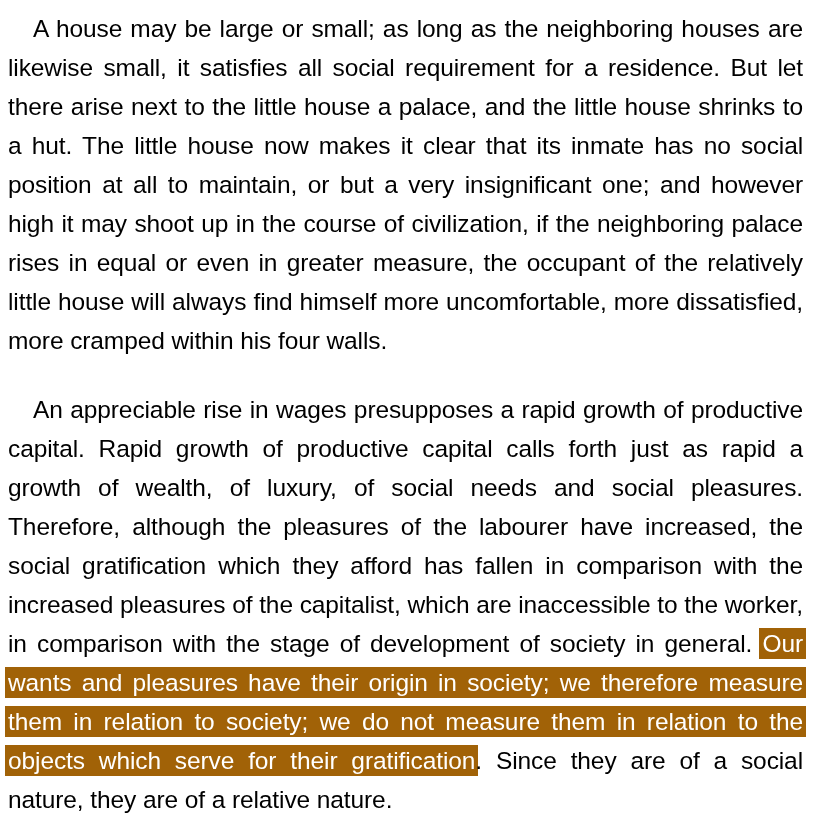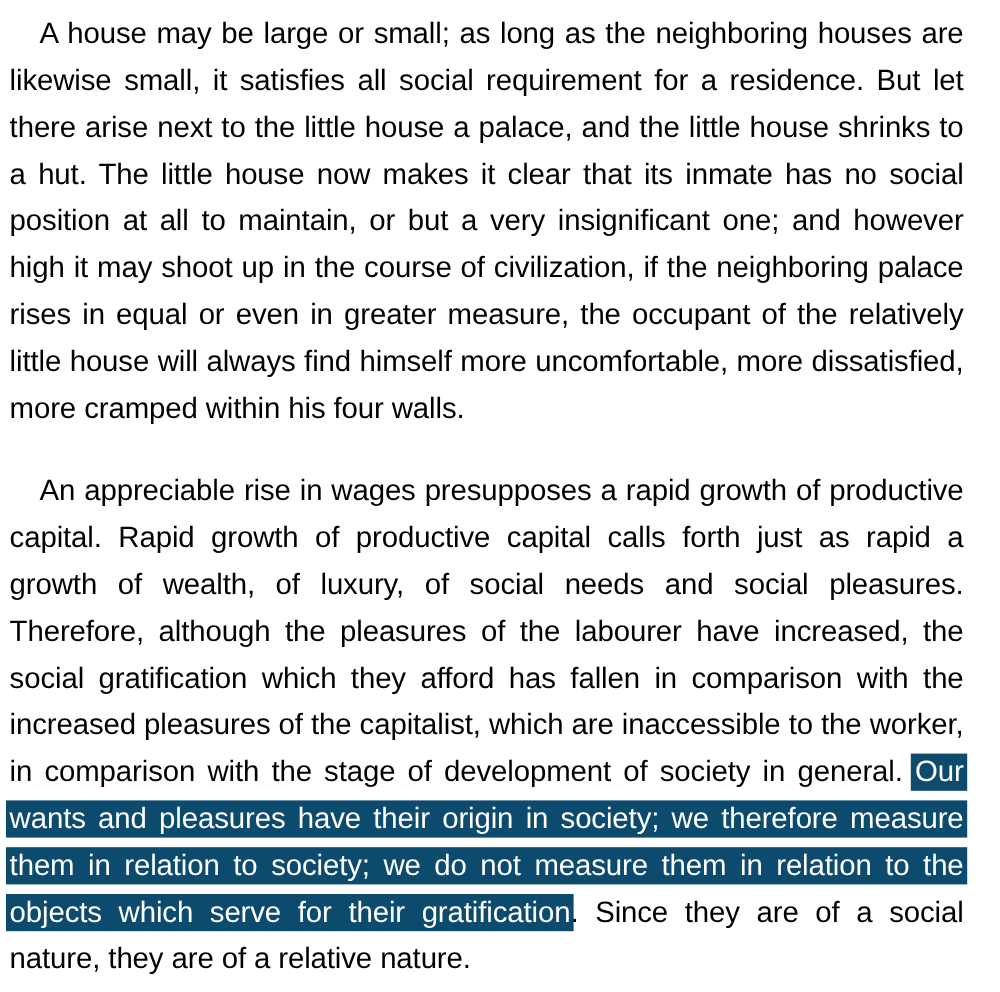--- a/index.html
+++ b/index.html
@@ -23,21 +23,21 @@
   .para {
     margin: 0 0 30px 0;
     font-size: 24.5px;
     line-height: 39px;
     color: #000000;
     text-align: justify;
     text-indent: 25px;
     letter-spacing: -0.1px;
   }
   mark.hl {
-    background: #0c4a6e;
+    background: #a16207;
     color: #ffffff;
     padding: 2px 3px;
     margin: 0 -3px;
     -webkit-box-decoration-break: clone;
     box-decoration-break: clone;
   }
 </style>
 </head>
 <body>
 

